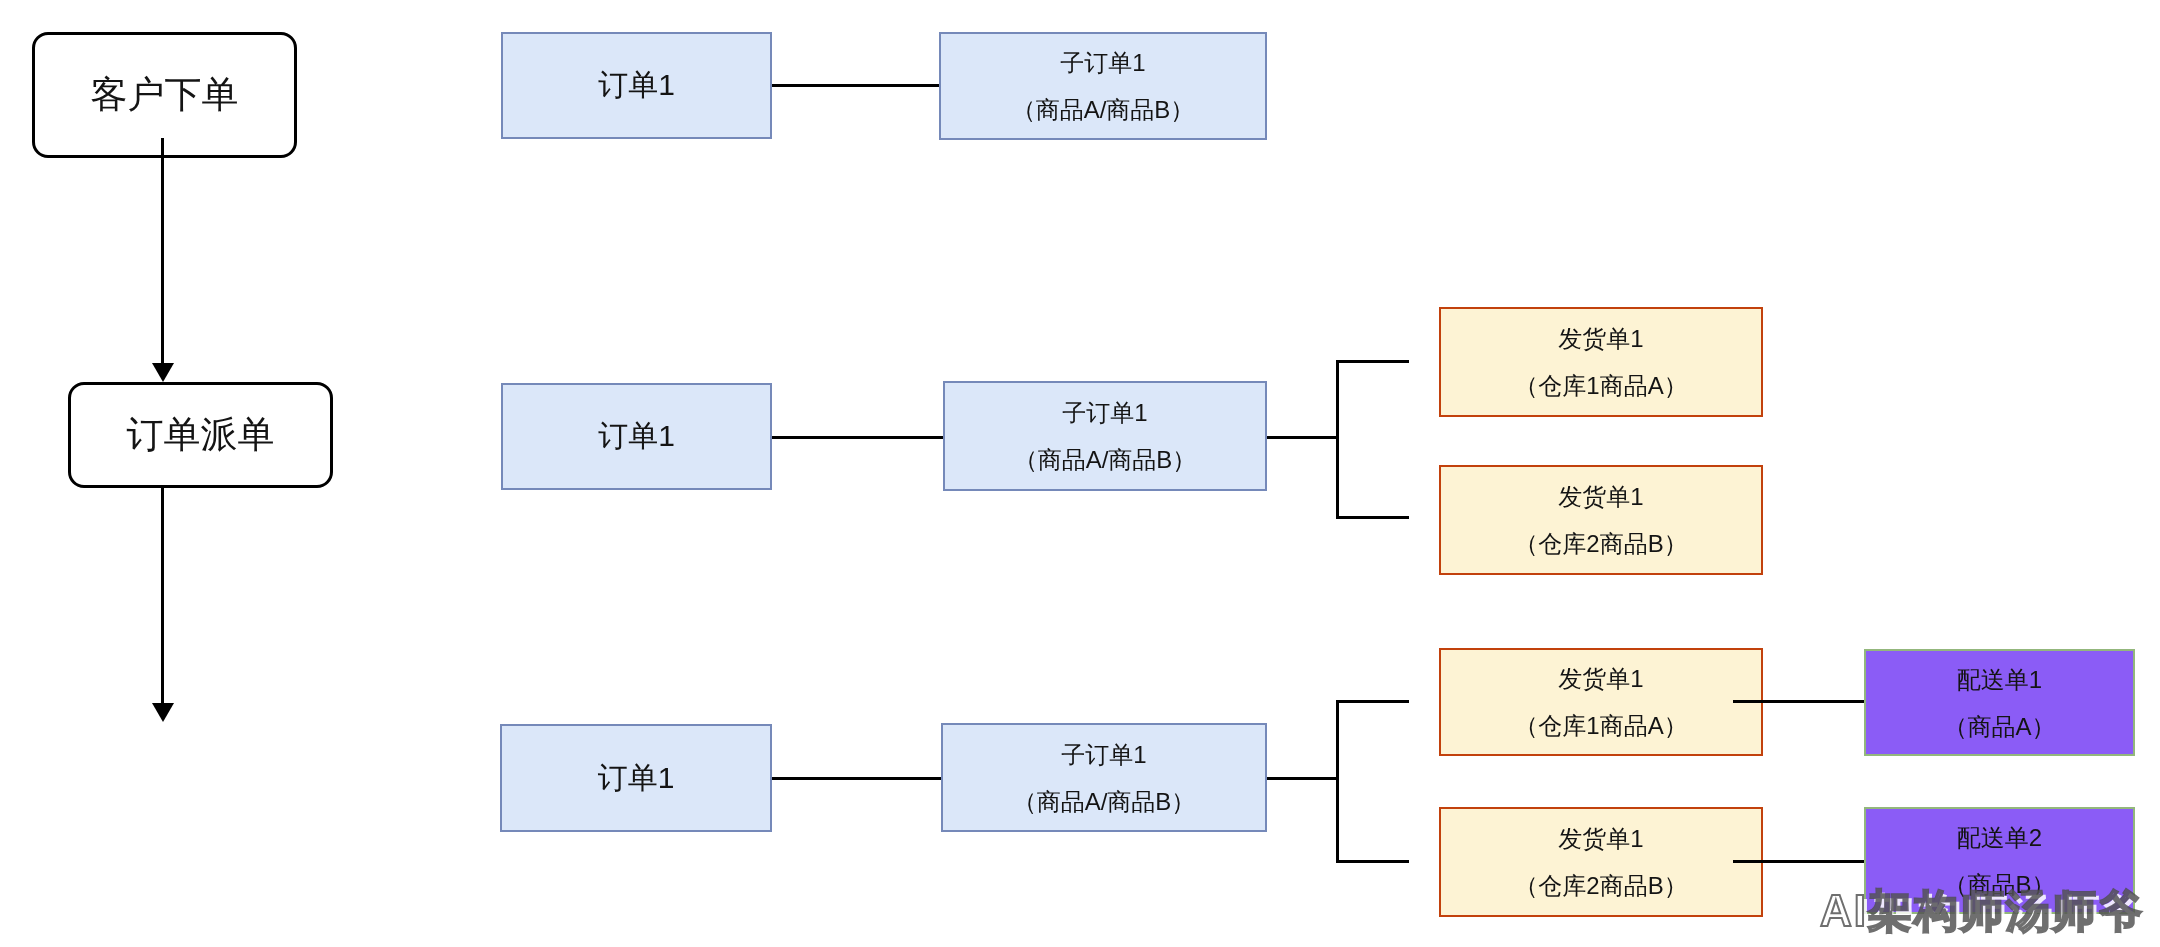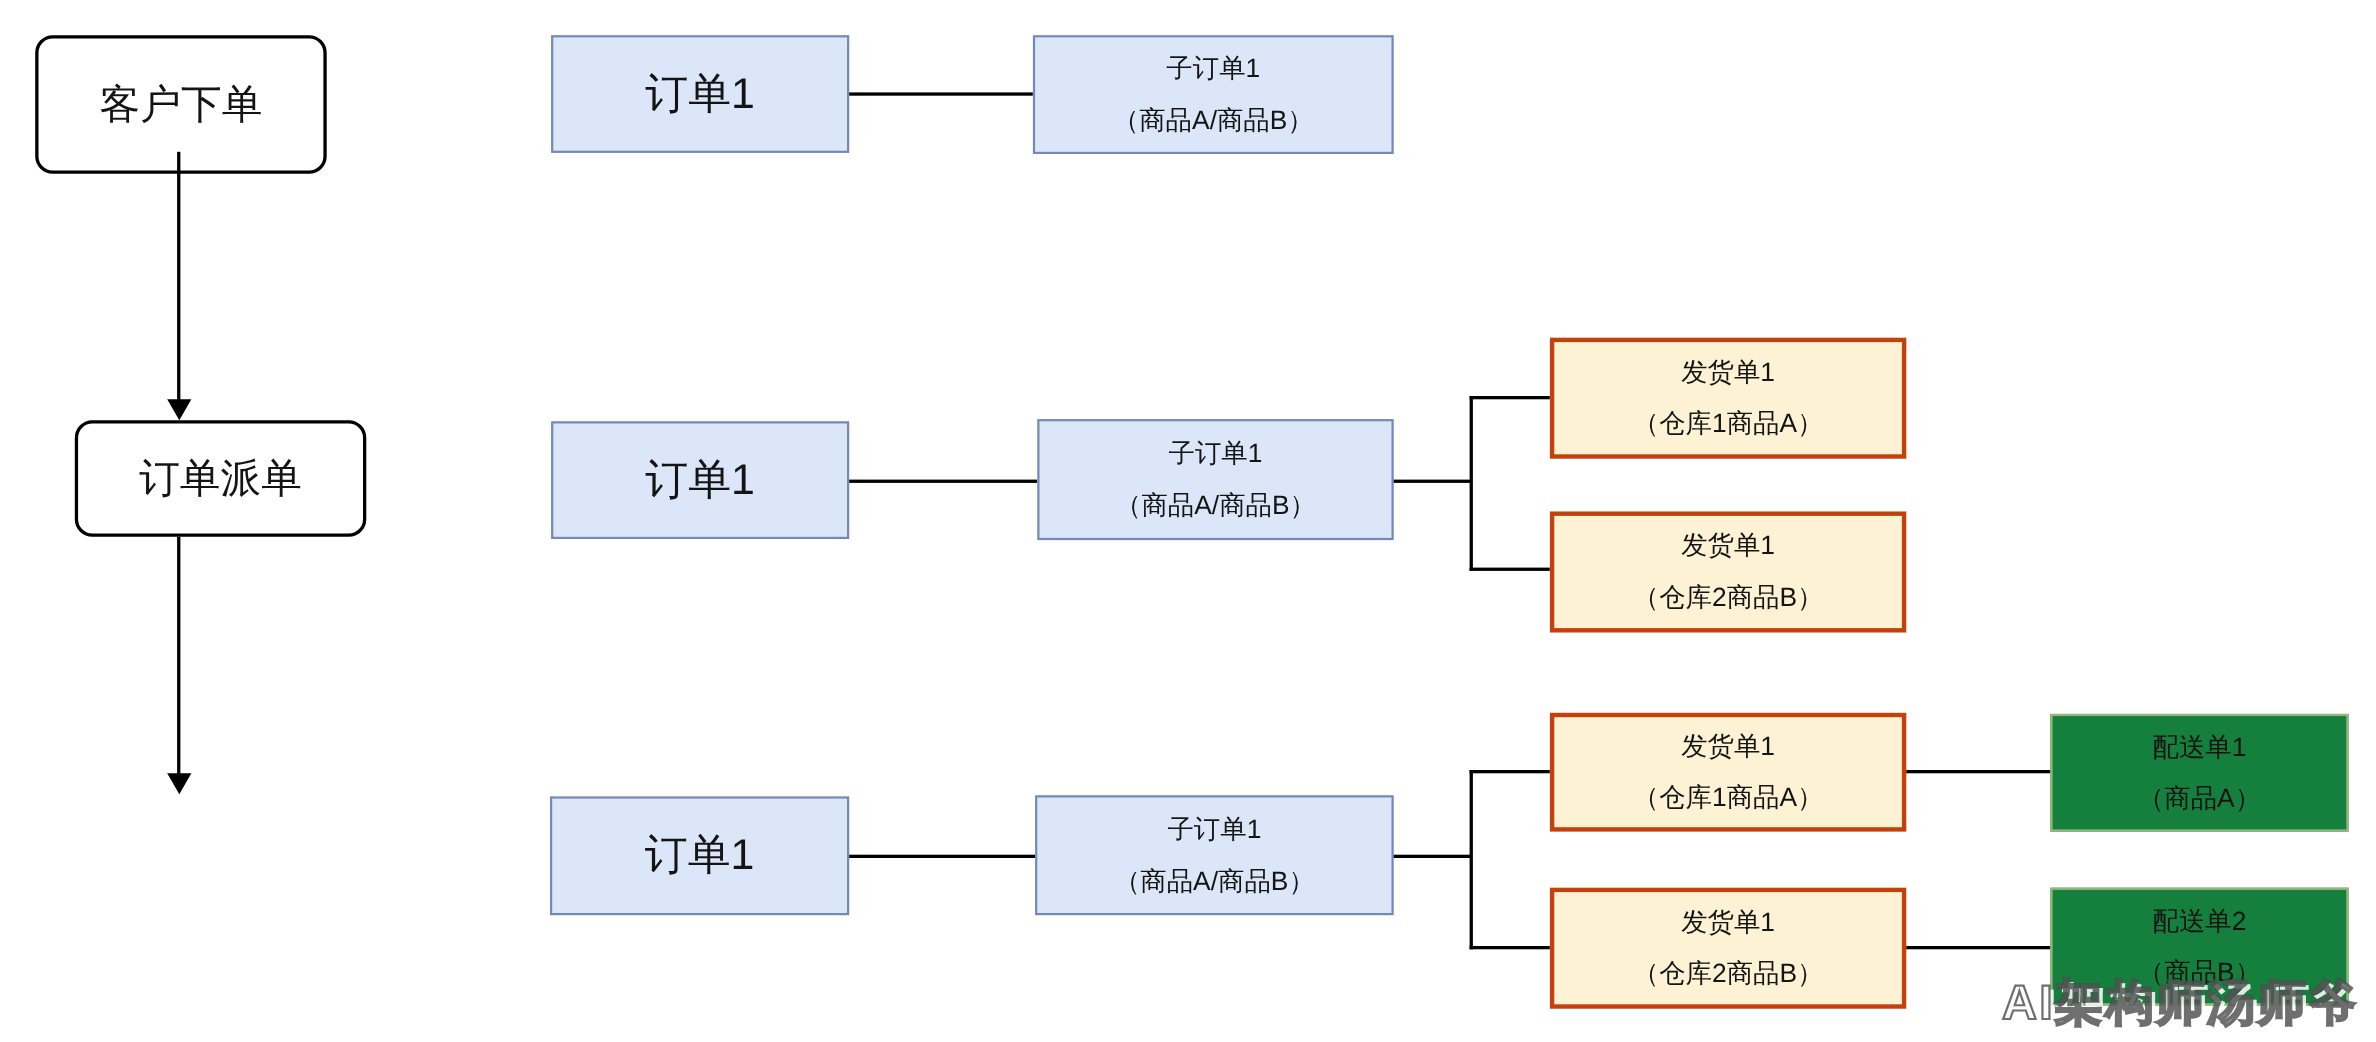--- a/index.html
+++ b/index.html
@@ -26,28 +26,29 @@
     border:3px solid #000000;
     border-radius:16px;
     font-size:37px;
   }
   .blue{
     background:#dbe7f9;
     border:2px solid #7589b9;
   }
   .yellow{
     background:#fdf3d4;
-    border:4px solid #c2410c;
+    border:2px solid #c2410c;
+    margin-left:30px;
   }
   .green{
-    background:#15803d;
+    background:#8b5cf6;
     border:2px solid #93b77c;
     justify-content:center;
   }
-  .one-line{font-size:39px;}
+  .one-line{font-size:30px;}
   .two-line{font-size:24px;line-height:47px;}
   .h-line,.v-line{
     position:absolute;
     background:#000000;
   }
   .h-line{height:3px;}
   .v-line{width:3px;}
   .arrow-head{
     position:absolute;
     width:0;height:0;

